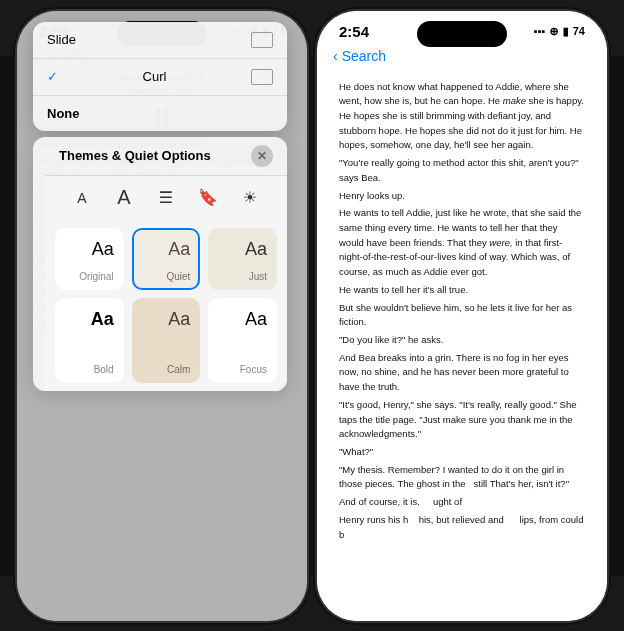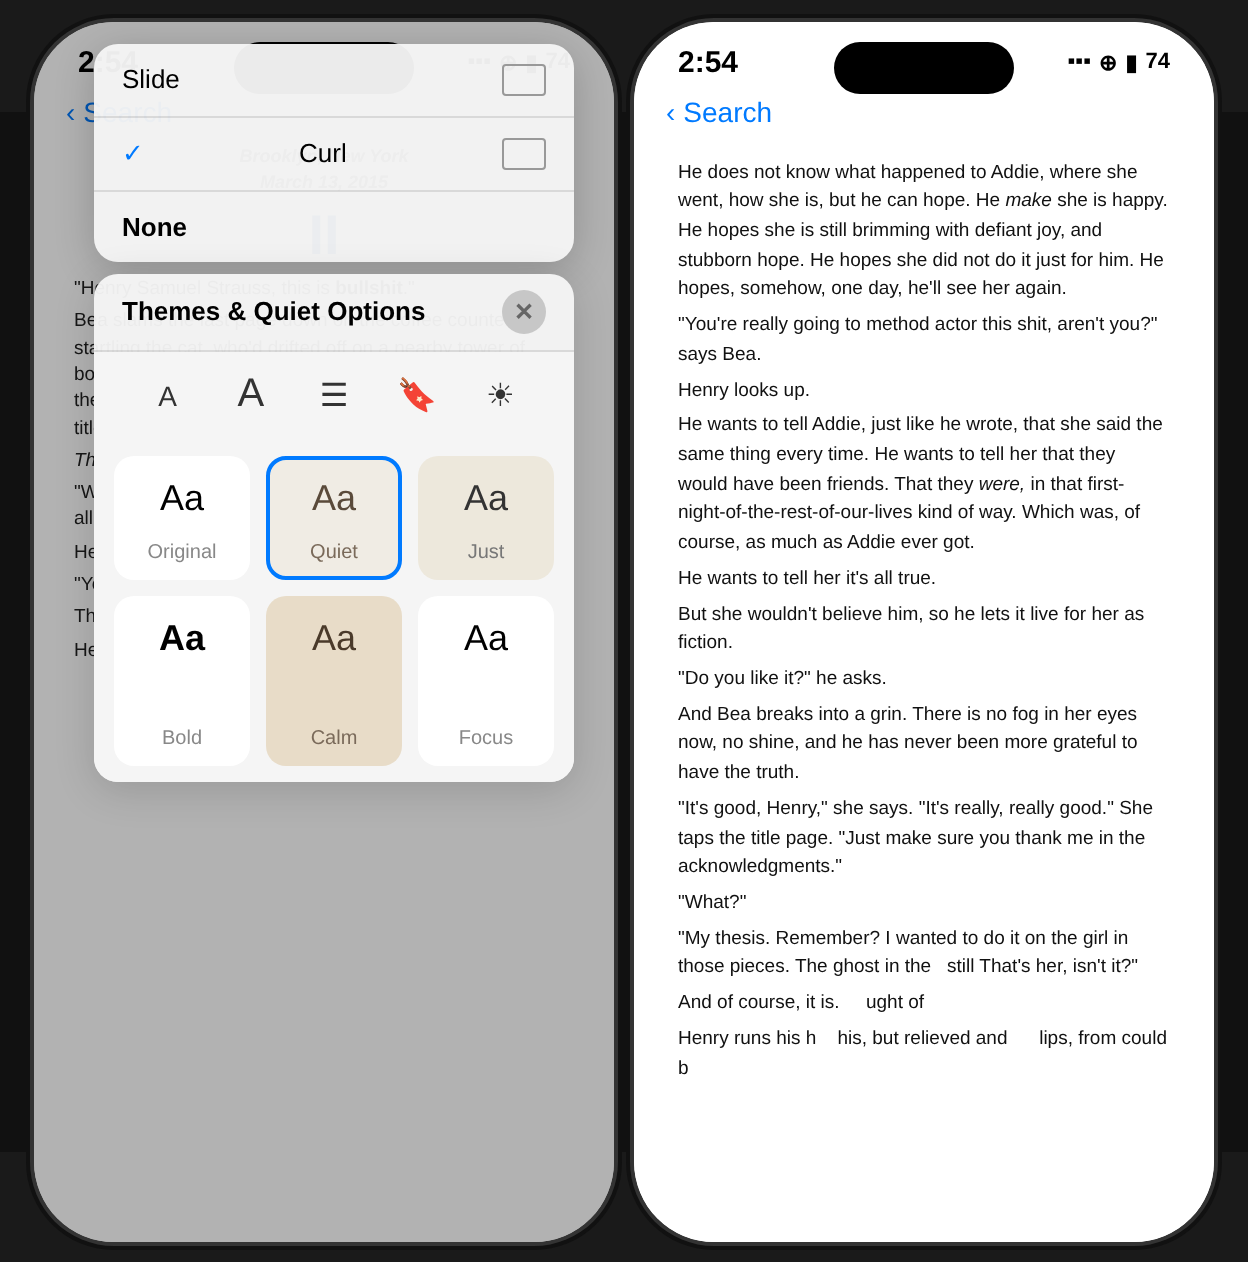--- a/index.html
+++ b/index.html
@@ -135,21 +135,21 @@
     }
 
     .reading-content strong {
       font-weight: 700;
     }
 
     
     .page-turn-menu {
       position: absolute;
       bottom: 230px;
-      left: 30px;
+      left: 16px;
       right: 20px;
       z-index: 30;
     }
 
     .page-turn-popup {
       background: rgba(245,245,245,0.96);
       border-radius: 12px;
       padding: 0;
       overflow: hidden;
       margin-bottom: 6px;
@@ -186,20 +186,21 @@
       align-items: center;
       justify-content: center;
     }
 
     
     .themes-header {
       background: rgba(245,245,245,0.96);
       border-radius: 12px;
       overflow: hidden;
       box-shadow: 0 4px 20px rgba(0,0,0,0.15);
+      padding-left: 12px;
     }
 
     .themes-title-row {
       display: flex;
       justify-content: space-between;
       align-items: center;
       padding: 8px 14px;
       border-bottom: 1px solid rgba(0,0,0,0.1);
     }
 
@@ -260,21 +261,21 @@
       display: grid;
       grid-template-columns: repeat(3, 1fr);
       gap: 8px;
     }
 
     .theme-card {
       border-radius: 10px;
       padding: 10px 8px 6px 8px;
       display: flex;
       flex-direction: column;
-      align-items: center;
+      align-items: flex-end;
       justify-content: space-between;
       min-height: 62px;
       border: 2px solid transparent;
     }
 
     .theme-card.selected {
       border-color: #007AFF;
     }
 
     .theme-card .aa-text {

